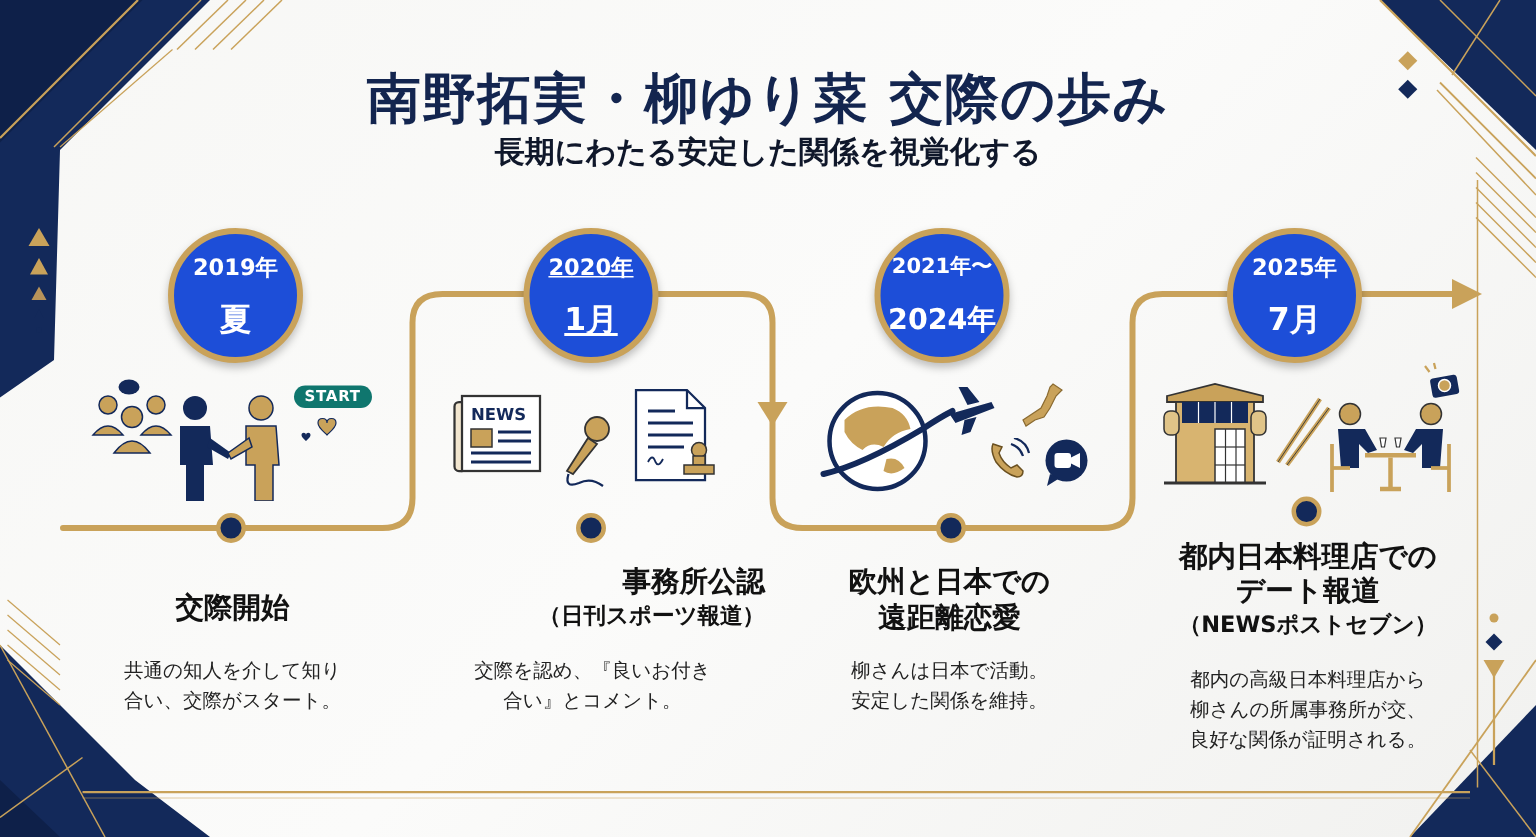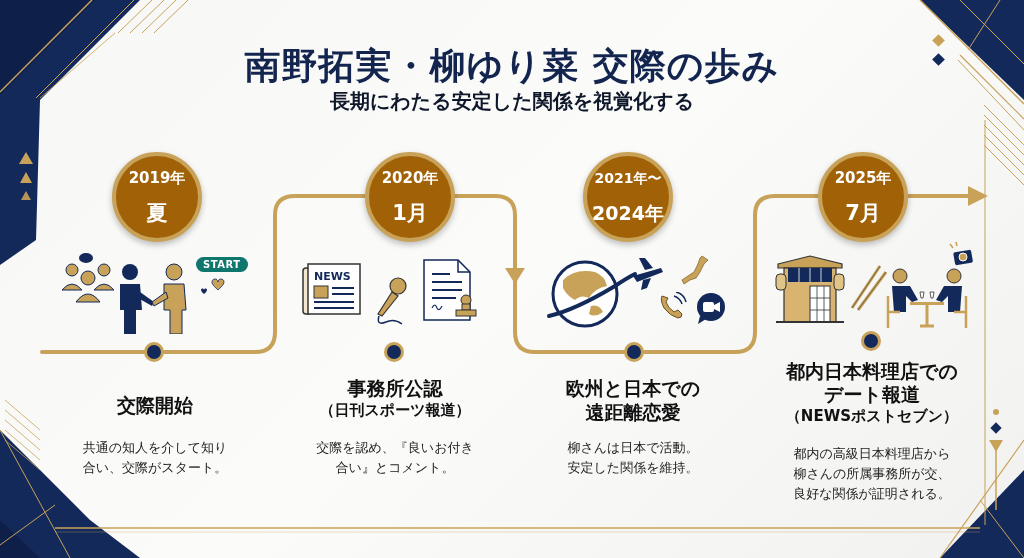--- a/index.html
+++ b/index.html
@@ -13,21 +13,21 @@
   .title {
     position: absolute; left: 0; width: 1024px; top: 30px; text-align: center;
     font-size: 36px; font-weight: bold; color: #13254f; letter-spacing: 1px; margin-top: 12px;
   }
   .subtitle {
     position: absolute; left: 0; width: 1024px; top: 88px; text-align: center;
     font-size: 20px; font-weight: bold; color: #0f172a;
   }
   .badge {
     position: absolute; width: 82px; height: 82px; border-radius: 50%;
-    background: #a16207; border: 4px solid #c9a25a;
+    background: #1d4ed8; border: 4px solid #c9a25a;
     box-shadow: 0 3px 6px rgba(0,0,0,0.25);
     color: #fff; text-align: center; font-weight: bold;
     display: flex; flex-direction: column; justify-content: center; align-items: center; gap: 12px;
   }
   .badge .l1 { font-size: 15px; line-height: 20px; }
   .badge .l2 { font-size: 21px; line-height: 26px; }
   .badge.range .l1 { font-size: 14px; }
   .badge.range .l2 { font-size: 19px; }
   .node {
     position: absolute; width: 14px; height: 14px; border-radius: 50%;
@@ -141,21 +141,21 @@
 </svg>
 <div class="node" style="left:144px; top:342px;"></div>
 <div class="stage-title" style="left:40px; top:393px; width:230px;">
   <span>交際開始</span>
 </div>
 <div class="stage-desc" style="left:40px; top:438px; width:230px;">
   <div>共通の知人を介して知り</div>
   <div>合い、交際がスタート。</div>
 </div>
 
-<div class="badge" style="left:365px; top:152px;">
+<div class="badge" style="left:349px; top:152px;text-decoration:underline;">
   <span class="l1">2020年</span>
   <span class="l2">1月</span>
 </div>
 <svg class="icons" style="left:302px; top:262px;" width="60" height="54" viewBox="0 0 60 54">
   <rect x="1" y="6" width="8" height="46" rx="3" fill="#f2e6cf" stroke="#333" stroke-width="1.5"></rect>
   <rect x="6" y="2" width="52" height="50" fill="#fff" stroke="#333" stroke-width="1.5"></rect>
   <text x="12" y="18" font-size="11" font-weight="bold" fill="#13295a" font-family="DejaVu Sans, sans-serif">NEWS</text>
   <rect x="12" y="24" width="14" height="12" fill="#c9a25a" stroke="#333" stroke-width="1"></rect>
   <line x1="30" y1="26" x2="52" y2="26" stroke="#13295a" stroke-width="2"></line>
   <line x1="30" y1="32" x2="52" y2="32" stroke="#13295a" stroke-width="2"></line>
@@ -173,21 +173,21 @@
   <line x1="10" y1="16" x2="28" y2="16" stroke="#13295a" stroke-width="2"></line>
   <line x1="10" y1="24" x2="40" y2="24" stroke="#13295a" stroke-width="2"></line>
   <line x1="10" y1="32" x2="40" y2="32" stroke="#13295a" stroke-width="2"></line>
   <line x1="10" y1="40" x2="34" y2="40" stroke="#13295a" stroke-width="2"></line>
   <path d="M10 50 Q13 44 15 50 Q17 54 20 48" fill="none" stroke="#13295a" stroke-width="1.2"></path>
   <circle cx="44" cy="42" r="5" fill="#c9a25a" stroke="#333" stroke-width="1"></circle>
   <rect x="40" y="46" width="8" height="6" fill="#c9a25a" stroke="#333" stroke-width="1"></rect>
   <rect x="34" y="52" width="20" height="6" fill="#c9a25a" stroke="#333" stroke-width="1"></rect>
 </svg>
 <div class="node" style="left:384px; top:342px;"></div>
-<div class="stage-title" style="left:280px; top:376px; width:230px;">
+<div class="stage-title" style="left:280px; top:376px; width:230px;text-align:right;">
   <span>事務所公認</span>
   <span class="stage-sub">（日刊スポーツ報道）</span>
 </div>
 <div class="stage-desc" style="left:280px; top:438px; width:230px;">
   <div>交際を認め、『良いお付き</div>
   <div>合い』とコメント。</div>
 </div>
 
 <div class="badge range" style="left:583px; top:152px;">
   <span class="l1">2021年〜</span>

